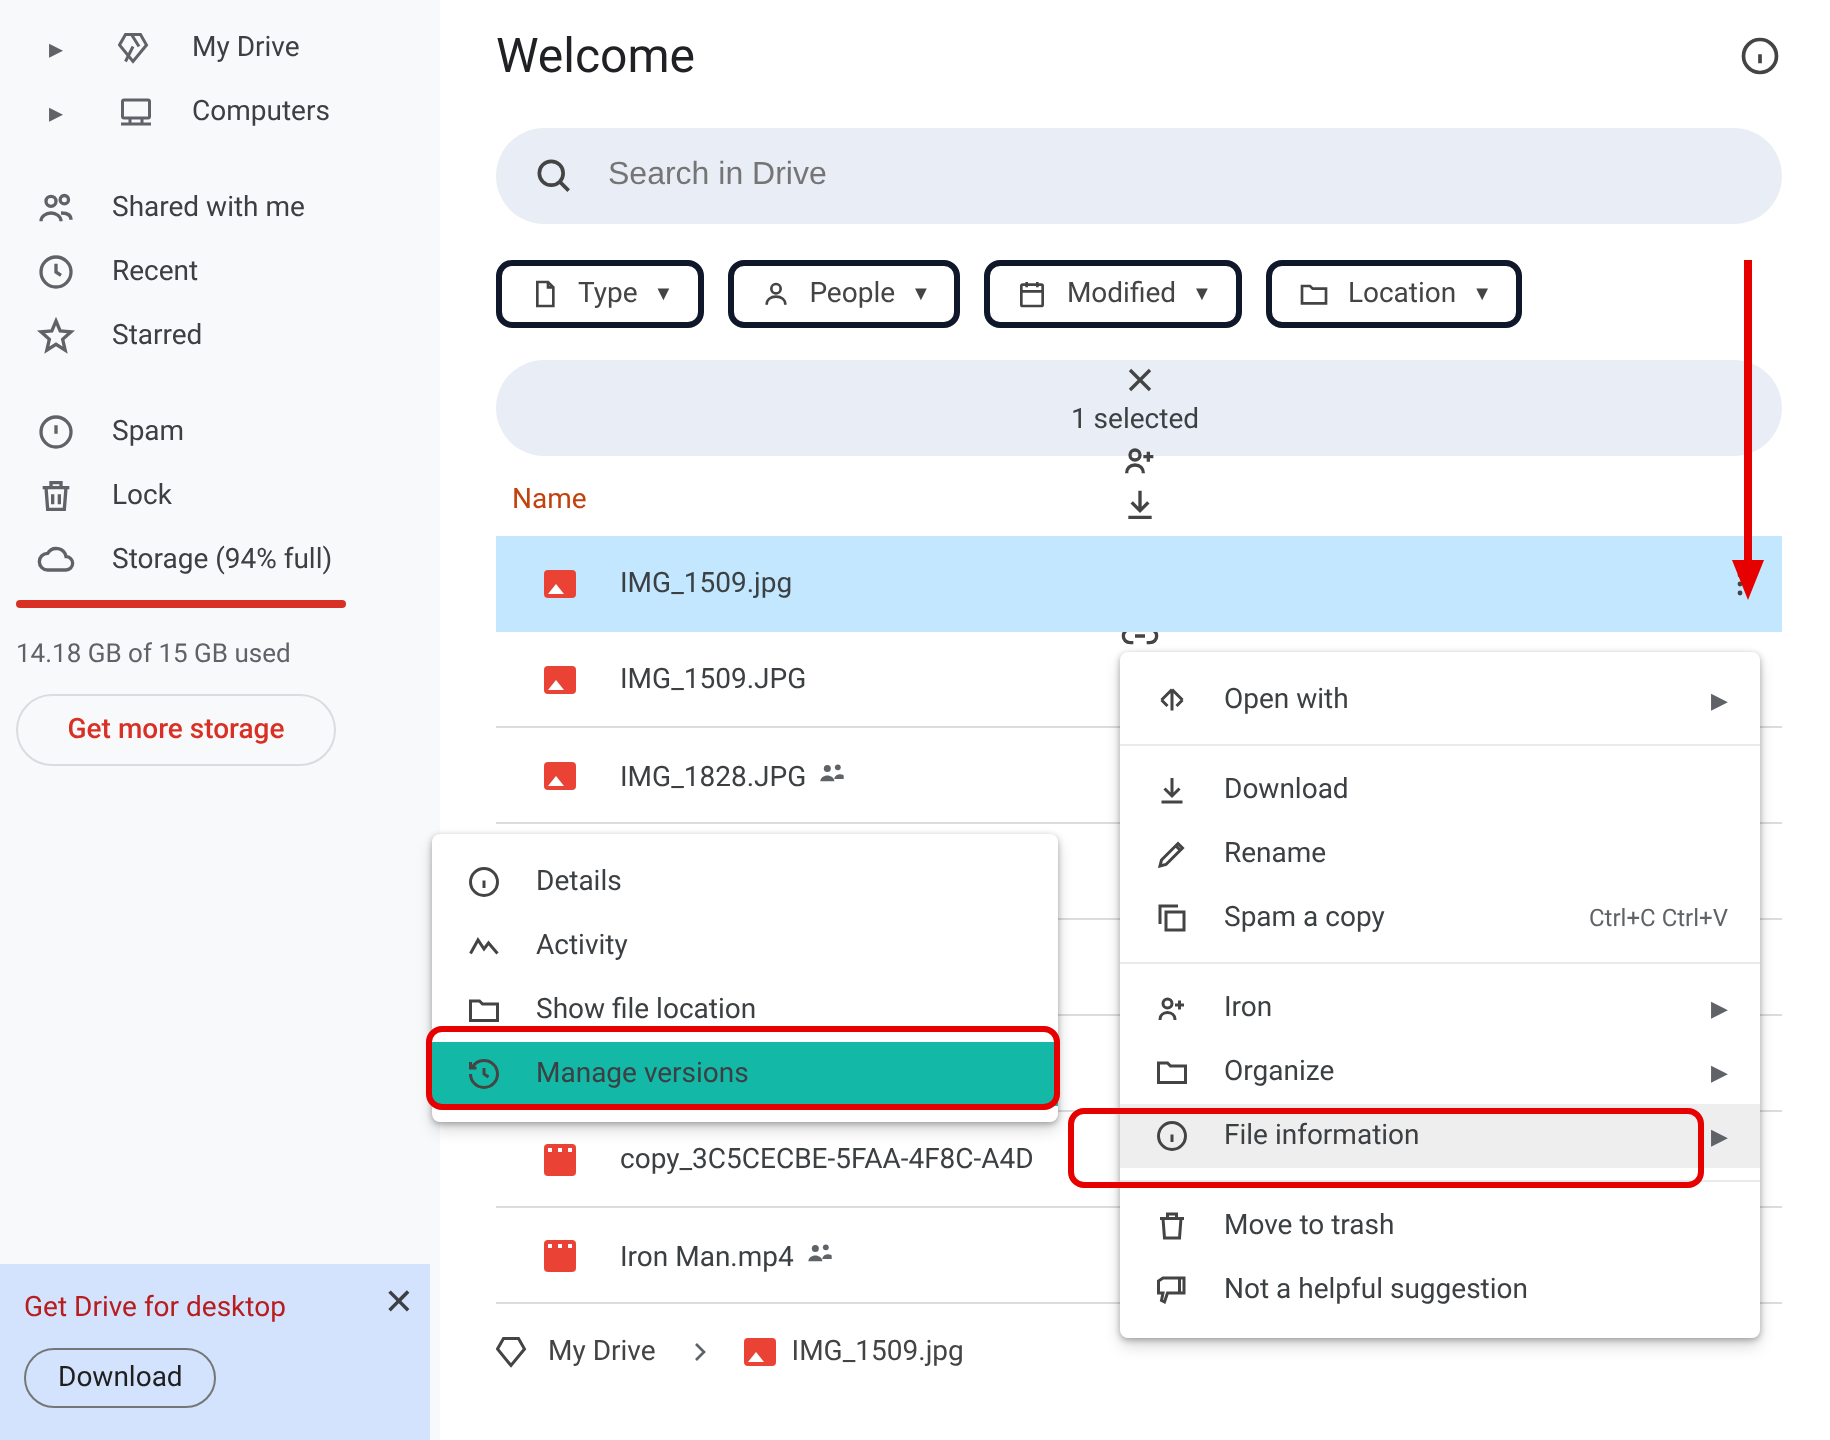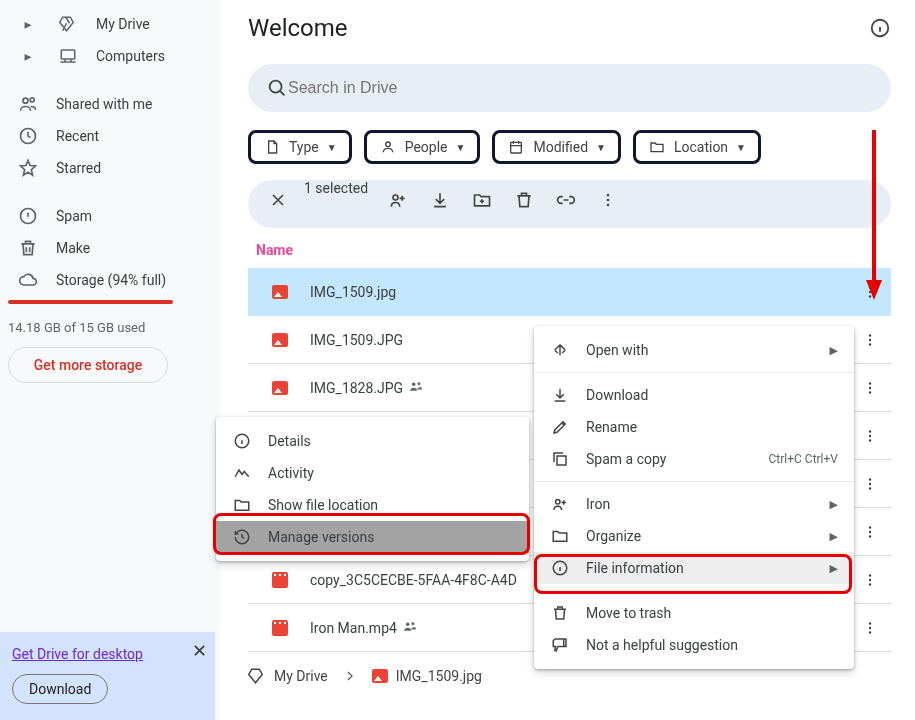--- a/index.html
+++ b/index.html
@@ -8,53 +8,53 @@
 .sidebar { width: 220px; background: #f8f9fa; padding-top: 8px; display: flex; flex-direction: column; }
 .sidebar-item { display: flex; align-items: center; height: 32px; padding-left: 16px; gap: 16px; cursor: pointer; border-radius: 0 16px 16px 0; margin-right: 8px; }
 .sidebar-item .icon-wrap { width: 24px; display: flex; align-items: center; justify-content: center; color: #5f6368; }
 .sidebar-item span { color: #3c4043; }
 .sidebar-sep { height: 16px; }
 .storage-bar { height: 4px; background: #d93025; width: 165px; margin-left: 8px; border-radius: 2px; margin-top: 4px; }
 .storage-text { padding-left: 8px; font-size: 13px; color: #5f6368; margin-top: 16px; }
 .get-storage-btn { margin: 12px 8px; border: 1px solid #dadce0; border-radius: 18px; height: 36px; color: #d93025; font-weight: 500; display: flex; align-items: center; justify-content: center; cursor: pointer; width: 160px; }
 .desktop-promo { position: absolute; bottom: 0; left: 0; width: 215px; background: #d3e3fd; padding: 14px 12px 16px 12px; }
 .desktop-promo .close { position: absolute; top: 8px; right: 8px; cursor: pointer; font-size: 18px; color: #3c4043; }
-.desktop-promo-title { font-size: 14px; color: #6d28d9; margin-bottom: 12px; text-decoration: underline; }
+.desktop-promo-title { font-size: 14px; color: #b91c1c; margin-bottom: 12px; }
 .desktop-promo-btn { border: 1px solid #747775; border-radius: 18px; padding: 6px 16px; display: inline-block; cursor: pointer; font-size: 14px; color: #1f1f1f; }
 .main { flex: 1; padding: 0 24px 0 28px; position: relative; }
 .header { display: flex; align-items: center; justify-content: space-between; height: 48px; margin-top: 4px; }
 .title { font-size: 24px; color: #202124; }
 .info-btn { cursor: pointer; color: #444; }
-.search-bar { background: #e9eef6; border-radius: 28px; height: 48px; display: flex; align-items: center; padding: 0 18px; margin-top: 12px; gap: 0; }
+.search-bar { background: #e9eef6; border-radius: 28px; height: 48px; display: flex; align-items: center; padding: 0 18px; margin-top: 12px; gap: 16px; }
 .search-bar .icon { color: #444; }
 .search-bar input { border: none; background: transparent; outline: none; font-size: 16px; flex: 1; color: #5f6368; }
 .filter-chips { display: flex; gap: 12px; margin-top: 18px; }
 .chip { border: 3px solid #0f172a; border-radius: 8px; height: 34px; display: flex; align-items: center; padding: 0 12px; gap: 8px; cursor: pointer; color: #444; }
 .chip .small-icon { width: 18px; height: 18px; display: flex; align-items: center; justify-content: center; }
 .chip .caret { font-size: 10px; color: #444; }
-.selection-bar { background: #e9eef6; border-radius: 28px; height: 48px; display: flex; align-items: flex-start; padding: 0 10px; margin-top: 16px; gap: 2px; }
+.selection-bar { background: #e9eef6; border-radius: 28px; height: 48px; display: flex; align-items: center; padding: 0 10px; margin-top: 16px; gap: 2px; flex-direction: column; }
 .selection-bar .btn { width: 40px; height: 40px; display: flex; align-items: center; justify-content: center; cursor: pointer; border-radius: 50%; color: #444; }
 .selection-bar .sel-text { margin: 0 8px 0 4px; }
-.column-header { margin-top: 14px; color: #ec4899; font-weight: 700; font-size: 14px; padding-left: 8px; }
+.column-header { margin-top: 14px; color: #c2410c; font-weight: 400; font-size: 14px; padding-left: 8px; }
 .file-list { margin-top: 10px; }
 .file-row { display: flex; align-items: center; height: 48px; border-bottom: 1px solid #dadce0; padding: 0 12px 0 20px; position: relative; }
 .file-row.selected { background: #c2e7ff; border-bottom: 1px solid #c2e7ff; }
 .file-row .file-icon { width: 24px; display: flex; align-items: center; justify-content: center; margin-right: 18px; }
 .file-row .file-name { flex: 1; color: #3c4043; }
 .file-row .more-btn { cursor: pointer; color: #444; }
 .img-icon { width: 16px; height: 14px; background: #ea4335; border-radius: 2px; position: relative; }
 .img-icon::after { content: ""; position: absolute; bottom: 2px; left: 2px; width: 0; height: 0; border-left: 4px solid transparent; border-right: 4px solid transparent; border-bottom: 5px solid #fff; }
 .vid-icon { width: 16px; height: 16px; background: #ea4335; border-radius: 2px; position: relative; }
 .vid-icon::before { content:""; position:absolute; top:2px; left:2px; width:2px; height:2px; background:#fff; box-shadow: 5px 0 #fff, 10px 0 #fff; }
 .share-icon { color: #5f6368; margin-left: 6px; display: inline-flex; }
 .breadcrumb { display: flex; align-items: center; gap: 14px; height: 48px; padding-left: 0; color: #444; }
 .breadcrumb .crumb { display: flex; align-items: center; gap: 8px; }
 .breadcrumb .sep { color: #5f6368; }
 .context-menu { position: absolute; background: #fff; border-radius: 4px; box-shadow: 0 1px 3px rgba(0,0,0,0.3), 0 4px 8px rgba(0,0,0,0.15); padding: 8px 0; z-index: 100; }
-.cm1 { left: 534px; top: 326px; width: 320px; }
+.cm1 { left: 560px; top: 326px; width: 320px; }
 .cm2 { left: 216px; top: 417px; width: 313px; }
 .menu-item { display: flex; align-items: center; height: 32px; padding: 0 16px; cursor: pointer; gap: 16px; position: relative; }
 .menu-item .mi-icon { width: 20px; display: flex; align-items: center; justify-content: center; color: #444; }
 .menu-item .mi-label { flex: 1; color: #3c4043; }
 .menu-item .mi-shortcut { font-size: 12px; color: #5f6368; }
 .menu-item .mi-arrow { color: #5f6368; font-size: 11px; }
 .menu-sep { height: 1px; background: #e8eaed; margin: 6px 0; }
 .highlight-red { border: 3px solid #e60000; border-radius: 8px; position: absolute; pointer-events: none; z-index: 200; }
 .hl1 { left: 213px; top: 513px; width: 317px; height: 42px; }
 .hl2 { left: 534px; top: 554px; width: 318px; height: 40px; }
@@ -124,21 +124,21 @@
           </svg>
         </span>
       <span>Spam</span>
     </div>
     <div class="sidebar-item">
       <span class="icon-wrap">
           <svg width="20" height="20" viewBox="0 0 24 24" fill="none" stroke="currentColor" stroke-width="2">
             <path d="M4 7h16M9 7V4h6v3M6 7l1 13h10l1-13M10 11v6M14 11v6"></path>
           </svg>
         </span>
-      <span>Make</span>
+      <span>Lock</span>
     </div>
     <div class="sidebar-item">
       <span class="icon-wrap">
           <svg width="20" height="20" viewBox="0 0 24 24" fill="none" stroke="currentColor" stroke-width="2">
             <path d="M7 18a5 5 0 010-10 6 6 0 0111 2 4 4 0 010 8H7z"></path>
           </svg>
         </span>
       <span>Storage (94% full)</span>
     </div>
     <div class="storage-bar"></div>
@@ -501,21 +501,21 @@
     <span class="mi-label">Activity</span>
   </div>
   <div class="menu-item">
     <span class="mi-icon">
         <svg width="18" height="18" viewBox="0 0 24 24" fill="none" stroke="currentColor" stroke-width="2">
           <path d="M3 6h6l2 2h10v11H3z"></path>
         </svg>
       </span>
     <span class="mi-label">Show file location</span>
   </div>
-  <div class="menu-item" style="background:#a3a3a3">
+  <div class="menu-item" style="background:#14b8a6">
     <span class="mi-icon">
         <svg width="18" height="18" viewBox="0 0 24 24" fill="none" stroke="currentColor" stroke-width="2">
           <path d="M3 12a9 9 0 109-9 9 9 0 00-8 5M3 4v4h4M12 8v4l3 2"></path>
         </svg>
       </span>
     <span class="mi-label">Manage versions</span>
   </div>
 </div>
 
 <div class="highlight-red hl1"></div>

